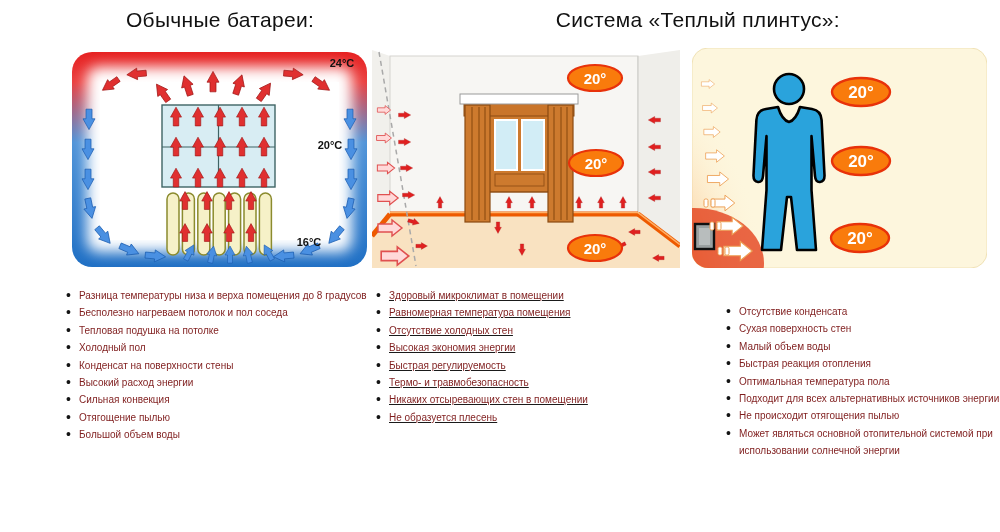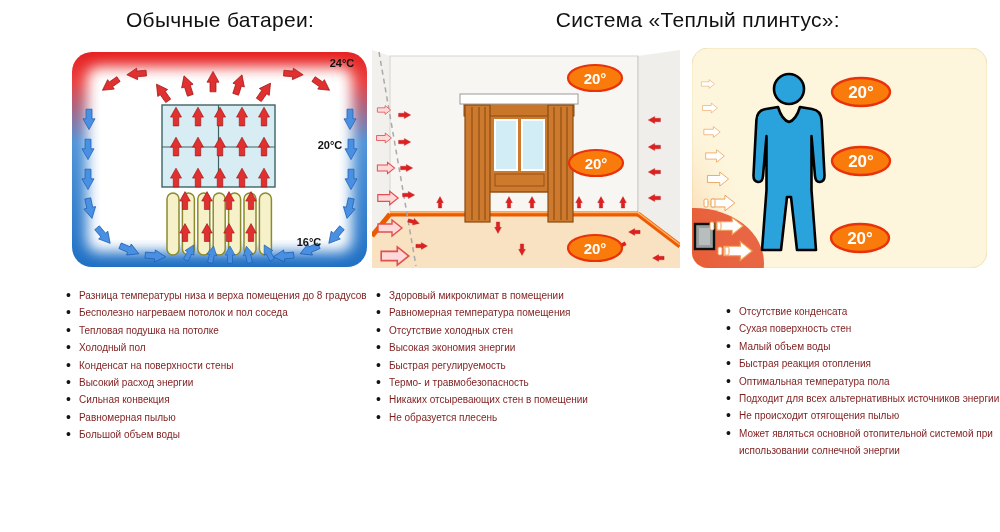--- a/index.html
+++ b/index.html
@@ -10,21 +10,21 @@
   #title-left  { left: 70px;  width: 300px; }
   #title-right { left: 420px; width: 420px; text-align: right; }
 
   .panel { position: absolute; }
   #panel-left   { left: 72px;  top: 52px; }
   #panel-middle { left: 372px; top: 50px; }
   #panel-right  { left: 692px; top: 48px; }
 
   .bullet-list { position: absolute; top: 287px; list-style: none; }
   #list-left   { left: 66px;  width: 302px; }
-  #list-middle { left: 376px; width: 300px; }
+  #list-middle { left: 376px; width: 300px; text-decoration: underline; }
   #list-right  { left: 726px; width: 306px; margin-top: 16px; }
   .bullet-list li { position: relative; padding-left: 13px; font-size: 10px; line-height: 17.4px; color: #7f1d1d; }
   .bullet-list li::before { content: "\2022"; position: absolute; left: 0; top: 0; font-size: 14px; color: #141414; }
 
   svg text { font-family: "Liberation Sans", sans-serif; }
   .temp-label { font-size: 11px; font-weight: bold; fill: #111; }
   .ellipse-temp { font-weight: bold; fill: #ffffff; }
 </style>
 </head>
 <body>
@@ -277,21 +277,21 @@
 </svg>
 
 <ul class="bullet-list" id="list-left">
   <li>Разница температуры низа и верха помещения до 8 градусов</li>
   <li>Бесполезно нагреваем потолок и пол соседа</li>
   <li>Тепловая подушка на потолке</li>
   <li>Холодный пол</li>
   <li>Конденсат на поверхности стены</li>
   <li>Высокий расход энергии</li>
   <li>Сильная конвекция</li>
-  <li>Равномерная пылью</li>
+  <li>Отягощение пылью</li>
   <li>Большой объем воды</li>
 </ul>
 
 <ul class="bullet-list" id="list-middle">
   <li>Здоровый микроклимат в помещении</li>
   <li>Равномерная температура помещения</li>
   <li>Отсутствие холодных стен</li>
   <li>Высокая экономия энергии</li>
   <li>Быстрая регулируемость</li>
   <li>Термо- и травмобезопасность</li>

